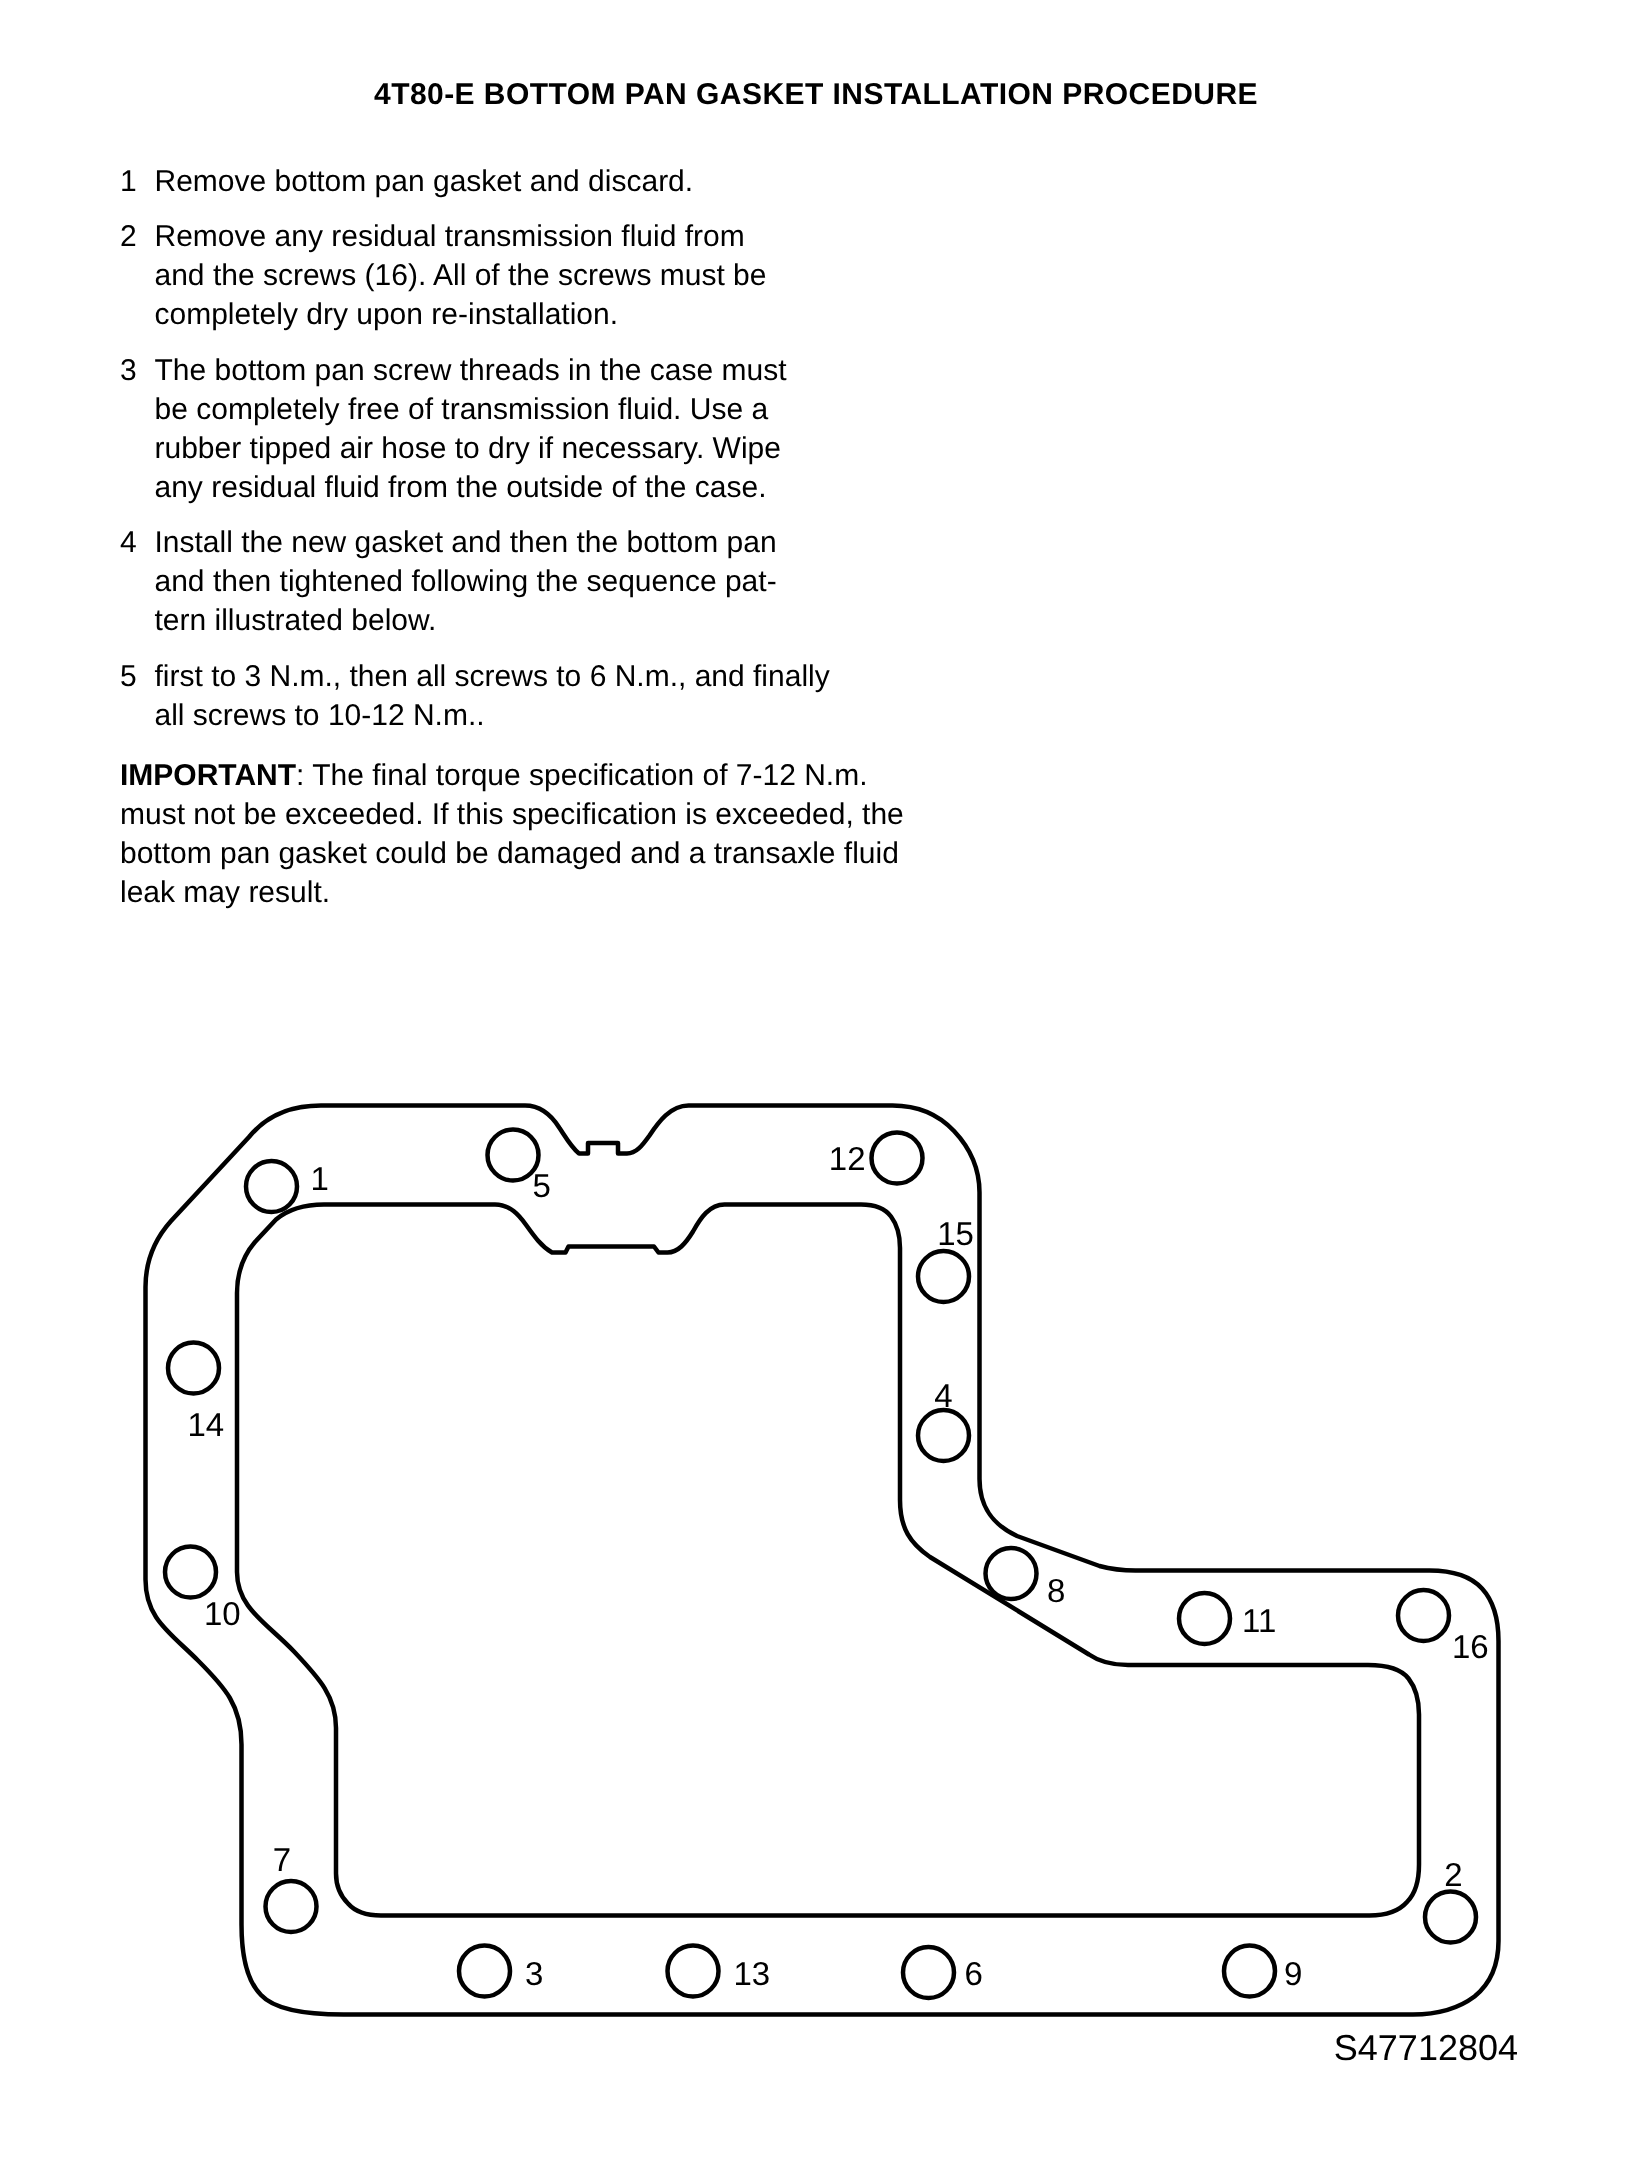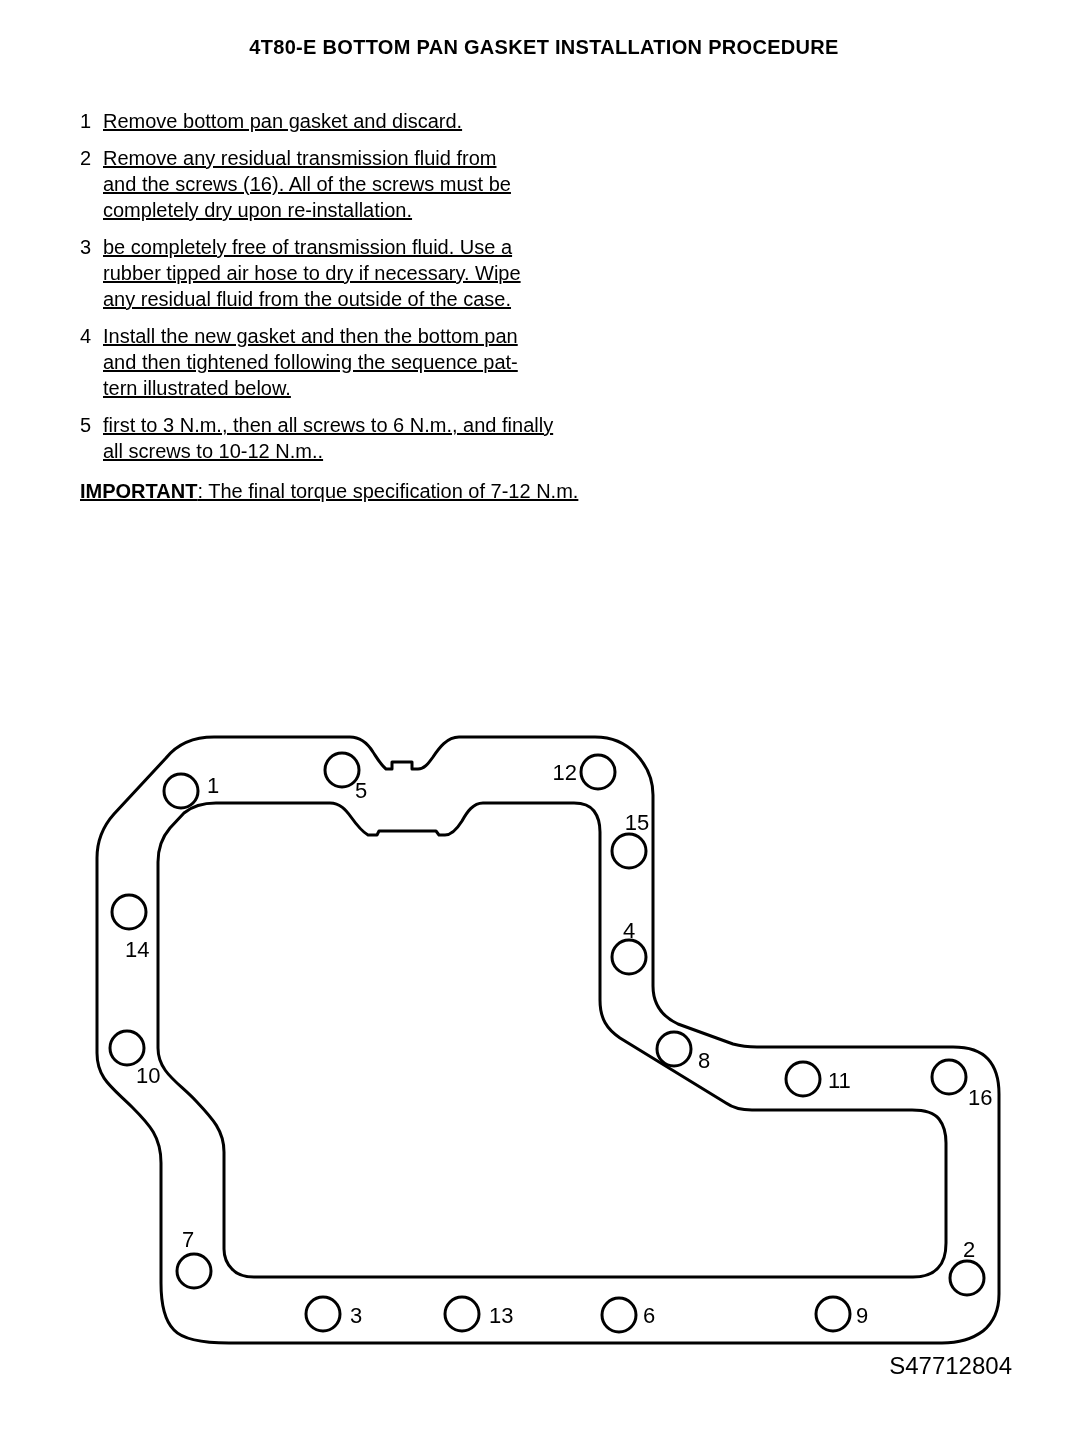--- a/index.html
+++ b/index.html
@@ -10,21 +10,21 @@
   body {
     width: 1088px;
     height: 1452px;
     position: relative;
     font-family: "Liberation Sans", sans-serif;
     color: #000;
     overflow: hidden;
   }
   .title {
     position: absolute;
-    top: 36px;
+    top: 52px;
     left: 0;
     width: 1088px;
     text-align: center;
     font-size: 20px;
     font-weight: 700;
     letter-spacing: 0.3px;
     white-space: nowrap;
     margin: 0;
   }
   .text-col {
@@ -38,21 +38,20 @@
   .step {
     display: flex;
     margin-bottom: 11px;
   }
   .step-num {
     width: 23px;
     flex: none;
   }
   .tline {
     white-space: nowrap;
-    text-decoration: underline;
   }
   .important {
     margin-top: 14px;
   }
   .important b {
     font-weight: 700;
   }
   .diagram-svg {
     position: absolute;
     top: 0;
@@ -100,20 +99,21 @@
         <div class="step-num">2</div>
         <div class="step-text">
           <div class="tline">Remove any residual transmission fluid from</div>
           <div class="tline">and the screws (16). All of the screws must be</div>
           <div class="tline">completely dry upon re-installation.</div>
         </div>
       </div>
       <div class="step">
         <div class="step-num">3</div>
         <div class="step-text">
+          <div class="tline">The bottom pan screw threads in the case must</div>
           <div class="tline">be completely free of transmission fluid. Use a</div>
           <div class="tline">rubber tipped air hose to dry if necessary. Wipe</div>
           <div class="tline">any residual fluid from the outside of the case.</div>
         </div>
       </div>
       <div class="step">
         <div class="step-num">4</div>
         <div class="step-text">
           <div class="tline">Install the new gasket and then the bottom pan</div>
           <div class="tline">and then tightened following the sequence pat-</div>
@@ -123,20 +123,25 @@
       <div class="step">
         <div class="step-num">5</div>
         <div class="step-text">
           <div class="tline">first to 3 N.m., then all screws to 6 N.m., and finally</div>
           <div class="tline">all screws to 10-12 N.m..</div>
         </div>
       </div>
     </div>
   <div class="important">
     <div class="tline"><b>IMPORTANT</b><span>: The final torque specification of 7-12 N.m.</span></div>
+    <div>
+        <div class="tline">must not be exceeded. If this specification is exceeded, the</div>
+        <div class="tline">bottom pan gasket could be damaged and a transaxle fluid</div>
+        <div class="tline">leak may result.</div>
+      </div>
   </div>
 </div>
 
 <svg class="diagram-svg" width="1088" height="1452" viewBox="0 0 1088 1452" xmlns="http://www.w3.org/2000/svg">
   <path class="gasket" d="
     M 214 737
     L 350 737
     C 361 737 368 744 373 752
     C 377 758 381 765 386 769
     L 392 769 L 392 762 L 412 762 L 412 769 L 418 769

